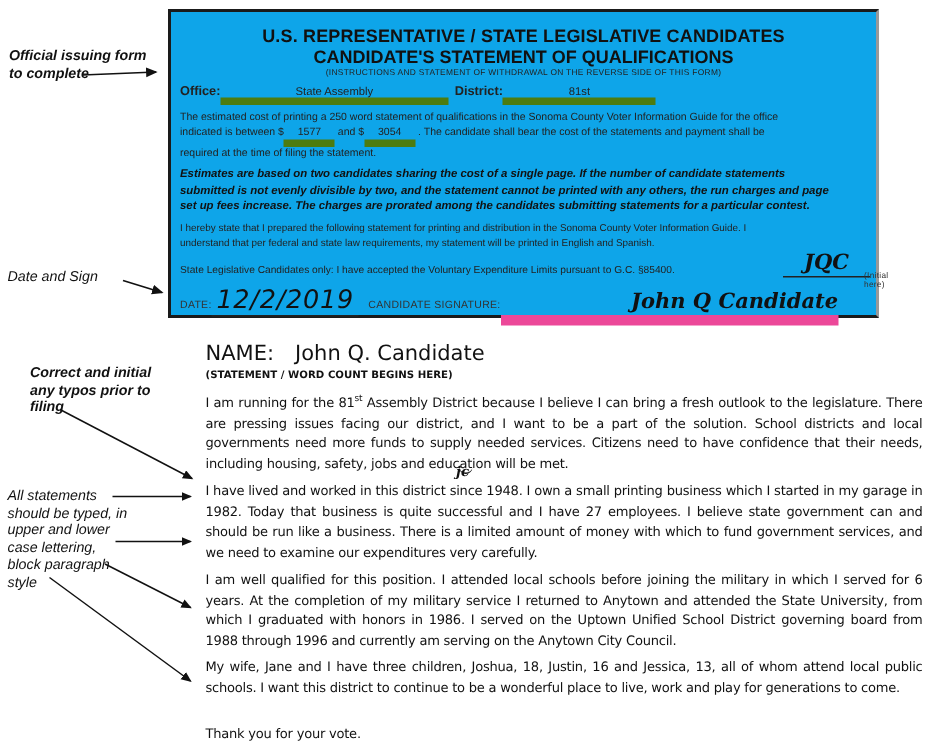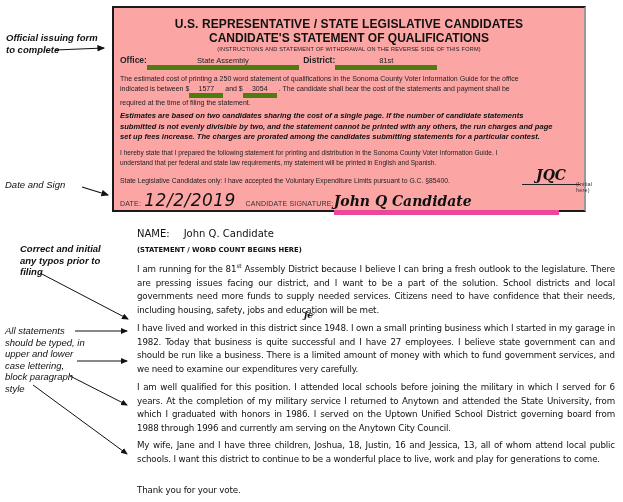--- a/index.html
+++ b/index.html
@@ -5,40 +5,40 @@
   * { box-sizing: border-box; margin: 0; padding: 0; }
   html, body { width: 623px; height: 502px; background: #ffffff; overflow: hidden; }
   body { position: relative; font-family: "Liberation Sans", sans-serif; color: #111; }
 
   .annot { position: absolute; font-family: "Liberation Sans", sans-serif; font-style: italic; font-size: 9.5px; line-height: 11.5px; color: #111; }
   .annot.bold { font-weight: bold; }
   svg.arrows { position: absolute; left: 0; top: 0; width: 623px; height: 502px; pointer-events: none; }
 
   .form-box {
     position: absolute; left: 112px; top: 6px; width: 474px; height: 206px;
-    background: #fca5a5; border: 2px solid #1a1a1a; border-right-color: #999;
+    background: #0ea5e9; border: 2px solid #1a1a1a; border-right-color: #999;
   }
   .form-title { position: absolute; left: 0; width: 100%; text-align: center; font-weight: bold; color: #111; }
   .t1 { top: 9px; font-size: 12px; letter-spacing: 0.1px; }
   .t2 { top: 23px; font-size: 12px; }
   .t3 { top: 38px; font-size: 5.6px; letter-spacing: 0.2px; font-weight: normal; color: #222; }
 
   .row { position: absolute; font-size: 8px; color: #222; white-space: nowrap; }
   .lbl-b { font-weight: bold; font-size: 8.5px; margin-top: 48px; }
   .uline { display: inline-block; border-bottom: 5px solid #4d7c0f; text-align: center; font-size: 7.5px; line-height: 9px; }
   .small { font-size: 7px; line-height: 10px; color: #222; }
   .bital { font-weight: bold; font-style: italic; font-size: 7.6px; line-height: 10.5px; color: #111; }
   .date-val { font-family: "DejaVu Sans", sans-serif; font-size: 17px; font-style: italic; letter-spacing: 0.5px; color: #111; }
   .sig-val { font-family: "DejaVu Serif", serif; font-style: italic; font-size: 14px; color: #111; font-weight: bold; }
   .init-val { font-family: "DejaVu Serif", serif; font-style: italic; font-size: 14px; font-weight: bold; color: #111; }
   .tiny-caps { font-size: 7px; color: #333; letter-spacing: 0.2px; }
 
   .stmt { position: absolute; left: 137px; width: 478px; font-family: "DejaVu Sans", sans-serif; font-size: 8.7px; line-height: 13.5px; color: #111; text-align: justify; letter-spacing: -0.15px; }
   .stmt sup { font-size: 6px; line-height: 0; }
-  .name-line { position: absolute; left: 137px; top: 228px; font-family: "DejaVu Sans", sans-serif; font-size: 10px; color: #111; }
+  .name-line { position: absolute; left: 137px; top: 228px; font-family: "DejaVu Sans", sans-serif; font-size: 14px; color: #111; }
   .name-line .val { margin-left: 14px; }
   .begins { position: absolute; left: 137px; top: 246px; font-family: "DejaVu Sans", sans-serif; font-size: 6.8px; font-weight: bold; color: #111; }
   .correction { position: absolute; font-family: "DejaVu Serif", serif; font-style: italic; font-size: 9px; color: #111; }
 </style>
 </head>
 <body>
 
 <div class="annot bold" style="left:6px; top:32px; width:96px;">Official issuing form to complete</div>
 <div class="annot" style="left:5px; top:179px; width:80px;">Date and Sign</div>
 <div class="annot bold" style="left:20px; top:243px; width:82px;">Correct and initial any typos prior to filing</div>
@@ -91,21 +91,21 @@
   </div>
 
   <div class="small" style="position:absolute; left:6px; top:168px; font-size:6.8px;">State Legislative Candidates only: I have accepted the Voluntary Expenditure Limits pursuant to G.C. §85400.</div>
   <div style="position:absolute; left:408px; top:158px; width:58px; border-bottom:1px solid #222; text-align:center;">
     <span class="init-val">JQC</span>
   </div>
   <div class="tiny-caps" style="position:absolute; left:462px; top:173px; font-size:5.5px;">(Initial here)</div>
 
   <div style="position:absolute; left:6px; top:182px; white-space:nowrap;">
     <span class="tiny-caps">DATE:</span><span style="display:inline-block; width:98px; border-bottom:1px solid #222; text-align:center;"><span class="date-val">12/2/2019</span></span>
-    <span class="tiny-caps" style="margin-left:2px;">CANDIDATE SIGNATURE:</span><span style="display:inline-block; width:225px; border-bottom:5px solid #ec4899; text-align:left;"><span class="sig-val">John Q Candidate</span></span>
+    <span class="tiny-caps" style="margin-left:2px;">CANDIDATE SIGNATURE:</span><span style="display:inline-block; width:225px; border-bottom:7px solid #ec4899; text-align:right;"><span class="sig-val">John Q Candidate</span></span>
   </div>
 </div>
 
 <div class="name-line">
   <span>NAME:</span><span class="val">John Q. Candidate</span>
 </div>
 <div class="begins">(STATEMENT / WORD COUNT BEGINS HERE)</div>
 
 <div class="stmt" style="top:263px;">
   <span>I am running for the 81</span><sup>st</sup><span> Assembly District because I believe I can bring a fresh outlook to the legislature. There are pressing issues facing our district, and I want to be a part of the solution.  School districts and local governments need more funds to supply needed services.  Citizens need to have confidence that their needs, including housing, safety, jobs and educ</span><span style="border-bottom:1px solid #111; border-radius:0 0 6px 6px;">at</span><span>ion will be met.</span>

